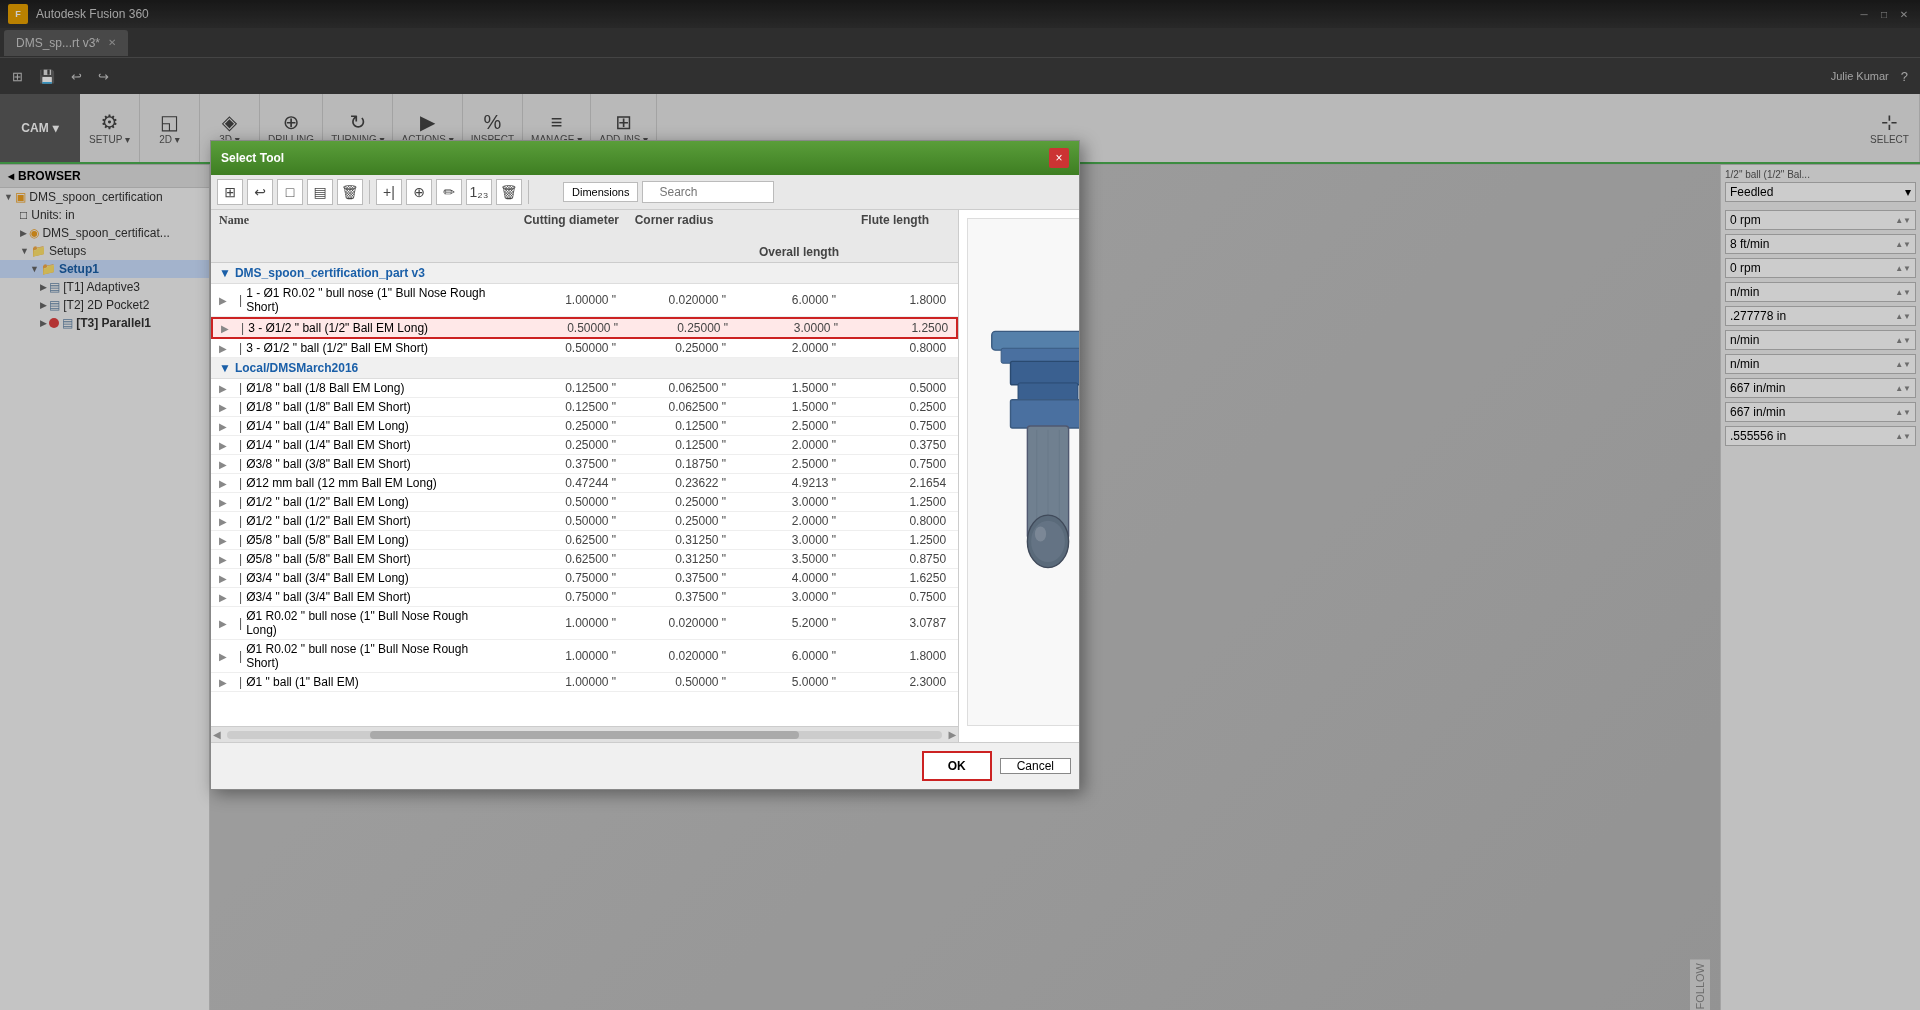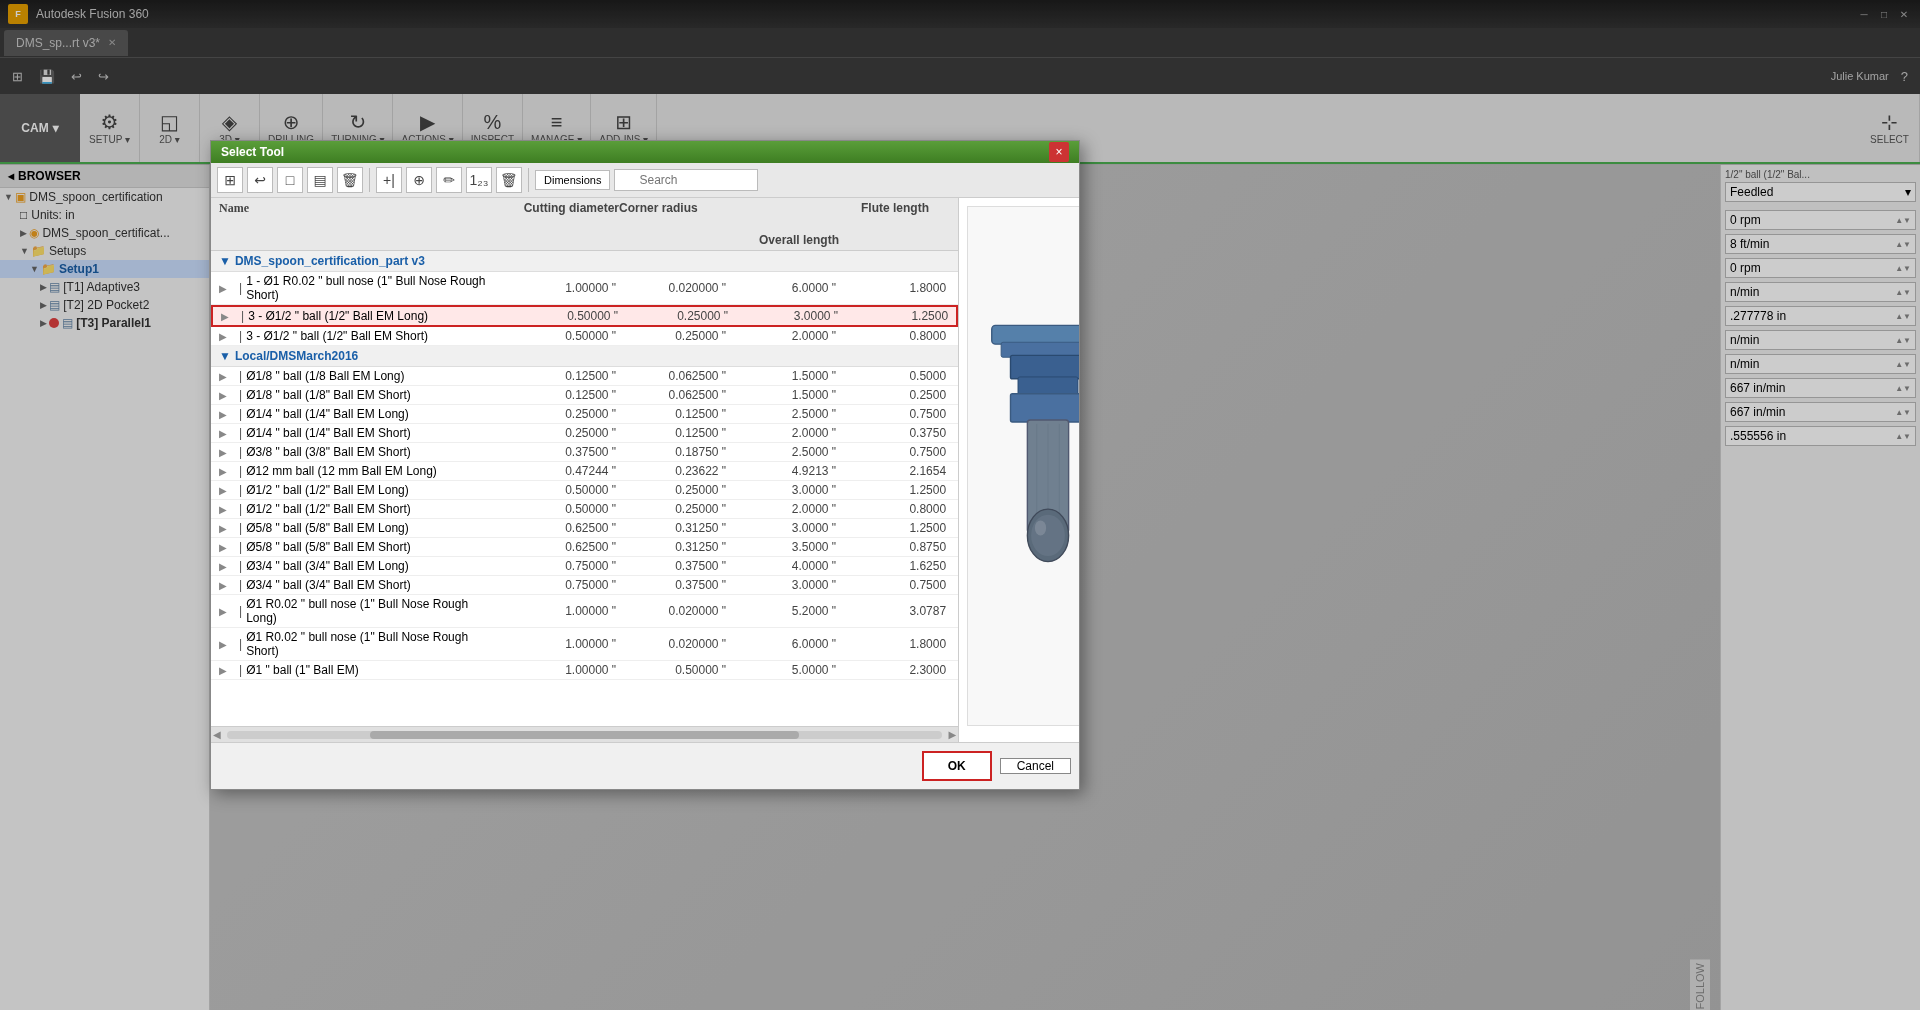--- a/index.html
+++ b/index.html
@@ -215,21 +215,21 @@
       width: 870px;
       height: 650px;
       background: white;
       border: 1px solid #888;
       box-shadow: 4px 4px 16px rgba(0,0,0,0.4);
       display: flex;
       flex-direction: column;
     }
     #dialog-title-bar {
       background: linear-gradient(to bottom, #5a9e3a, #3e7e22);
-      height: 22px;
+      height: 34px;
       display: flex;
       align-items: center;
       padding: 0 10px;
       color: white;
       font-weight: bold;
       font-size: 13px;
     }
     #dialog-title-bar .dialog-close {
       margin-left: auto;
       background: #cc3333;
@@ -271,44 +271,45 @@
       overflow: hidden;
     }
     #tool-list-panel {
       flex: 1;
       display: flex;
       flex-direction: column;
       border-right: 1px solid #ccc;
     }
     #search-box {
       border: 1px solid #bbb;
-      padding: 3px 24px;
+      padding: 3px 16px;
       font-size: 12px;
-      width: 144px;
+      width: 132px;
       background: white;
     }
     .filter-btn {
       background: white;
       border: 1px solid #bbb;
       padding: 3px 8px;
       cursor: pointer;
       font-size: 11px;
+      margin-left: 28px;
     }
     #tool-list-columns {
       background: #e8e8e8;
       display: flex;
       padding: 3px 8px;
       border-bottom: 1px solid #ccc;
       font-size: 11px;
       font-weight: bold;
       color: #444;
     }
     .col-name { flex: 0 0 280px; font-family: Liberation Serif, serif; }
     .col-cut-dia { flex: 0 0 120px; text-align: right; }
-    .col-corner-r { flex: 0 0 110px; text-align: left; }
+    .col-corner-r { flex: 0 0 110px; text-align: center; }
     .col-overall { flex: 0 0 110px; text-align: right; margin-top: 32px; }
     .col-flute { flex: 0 0 90px; text-align: right; }
     #tool-list-body {
       flex: 1;
       overflow-y: auto;
       font-size: 11px;
     }
     .library-header {
       background: #f0f0f0;
       padding: 3px 8px;

